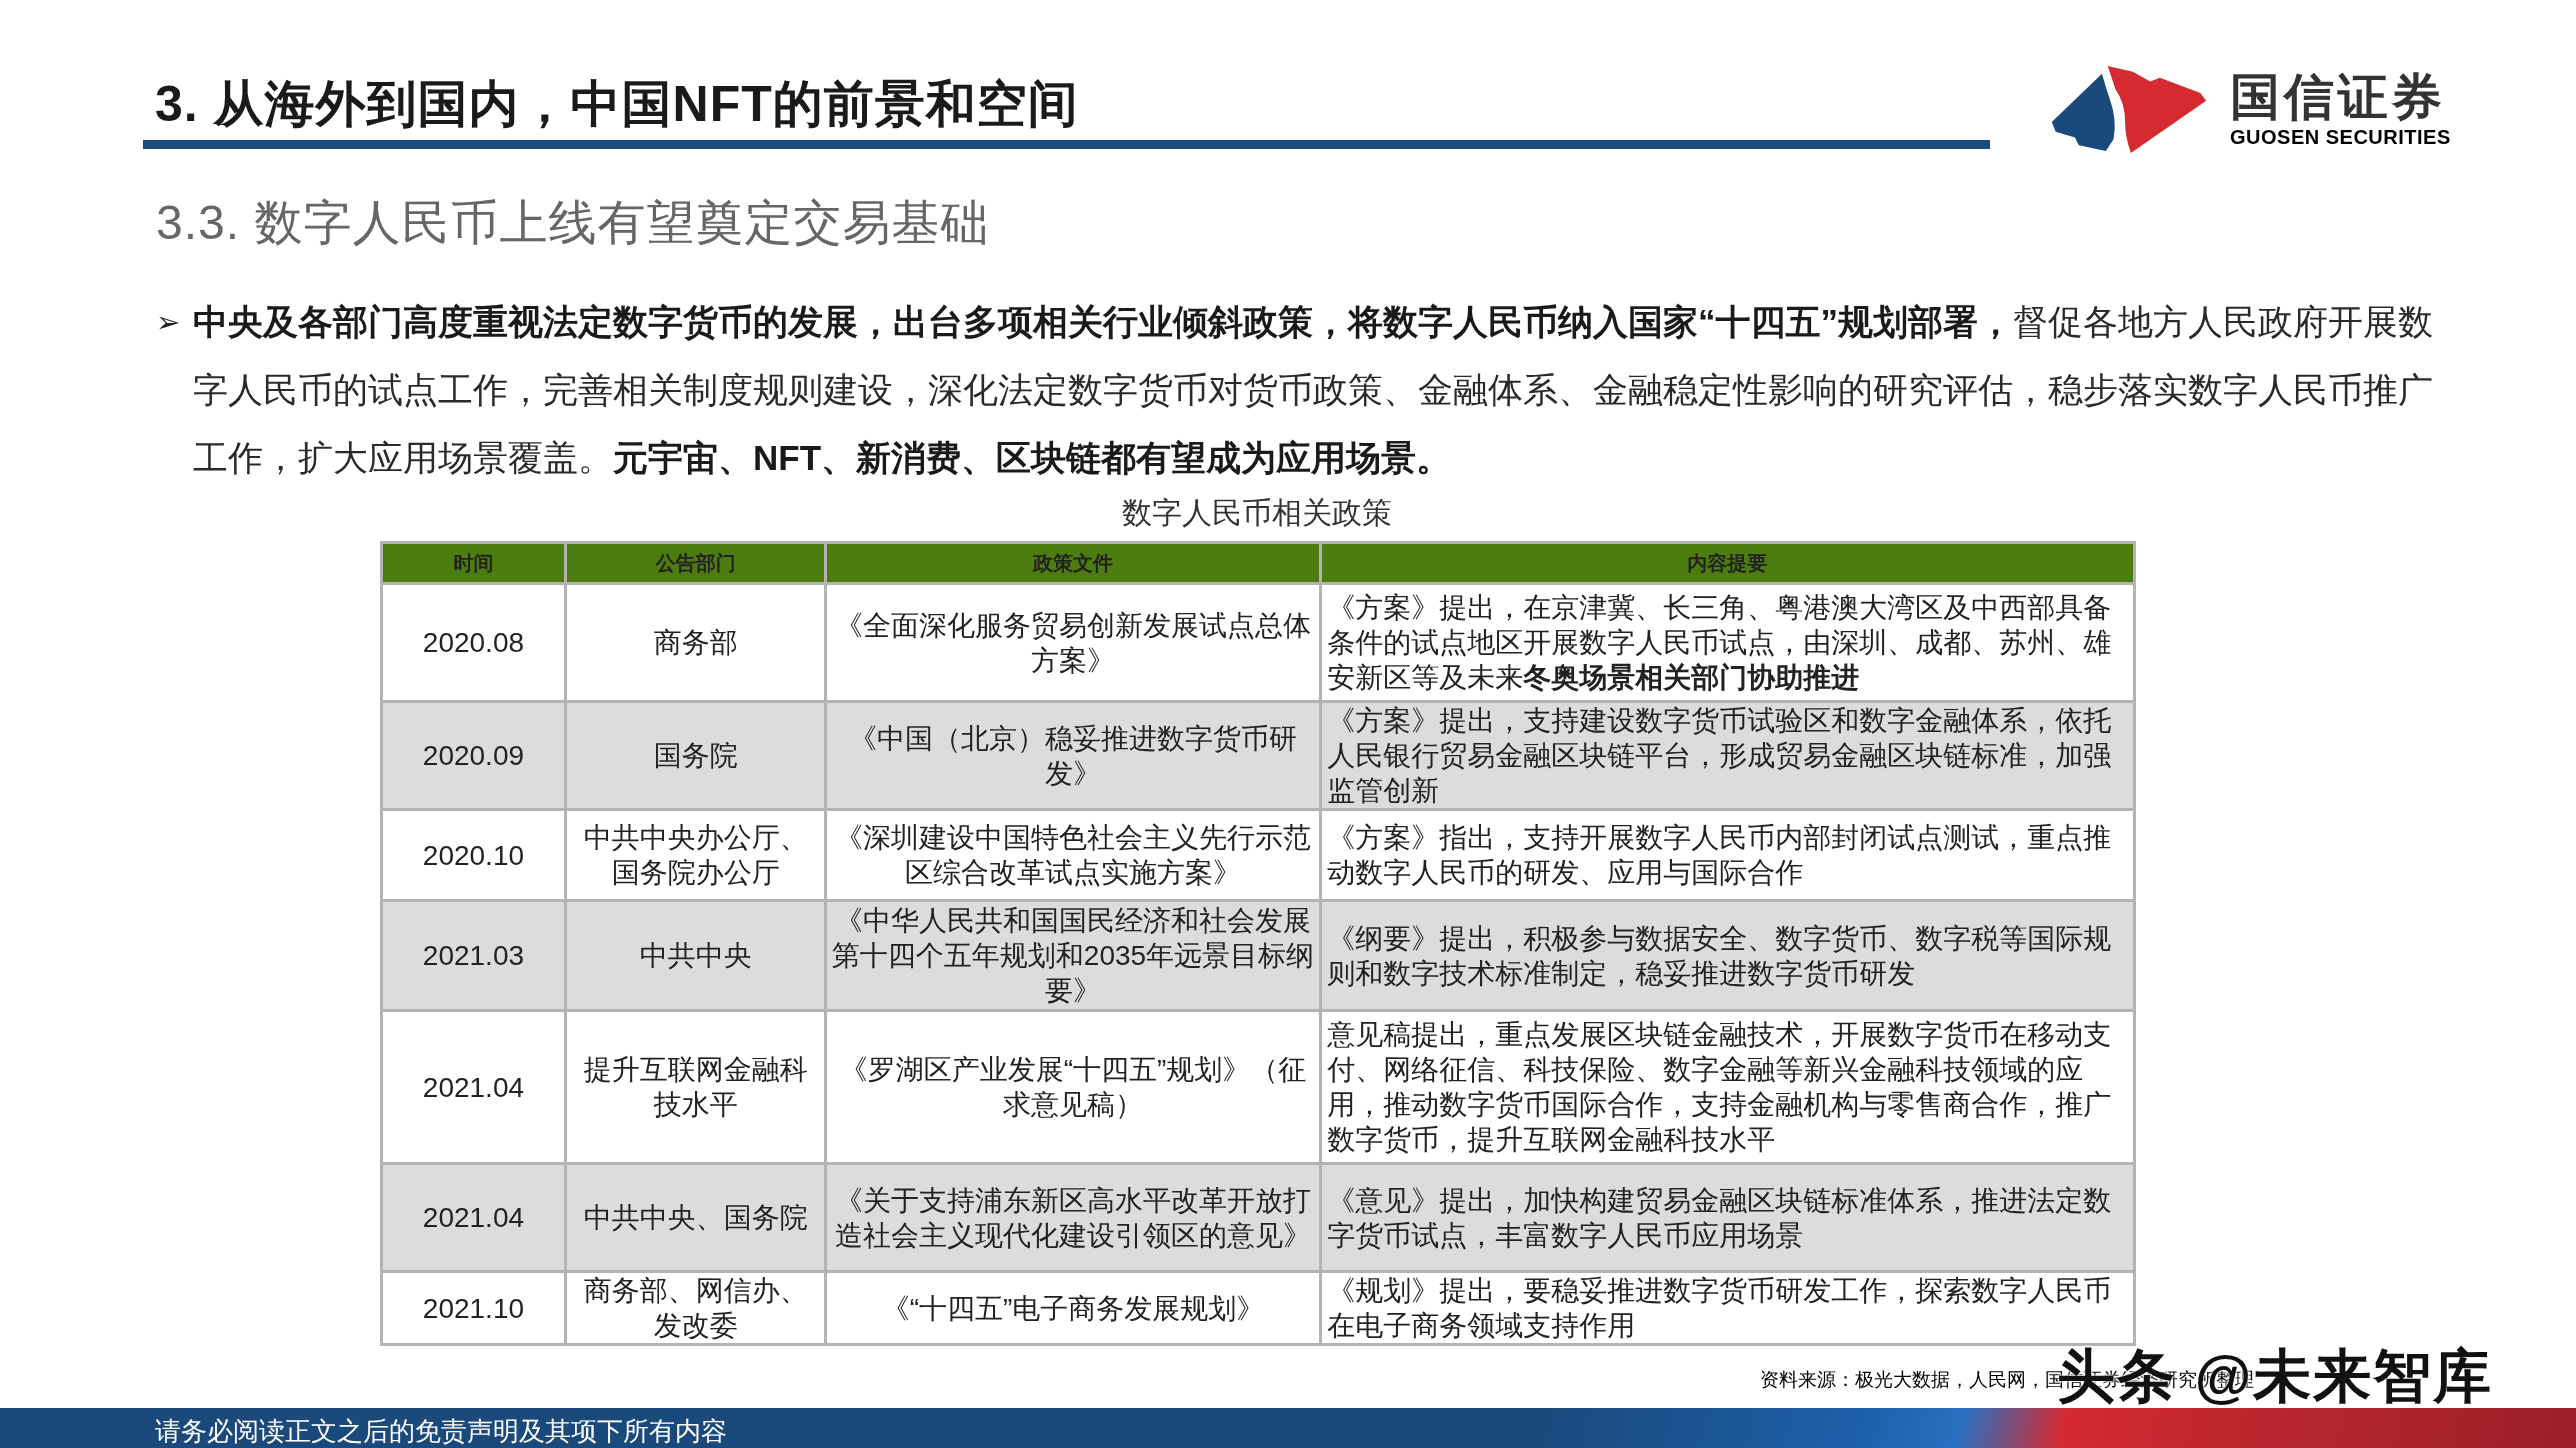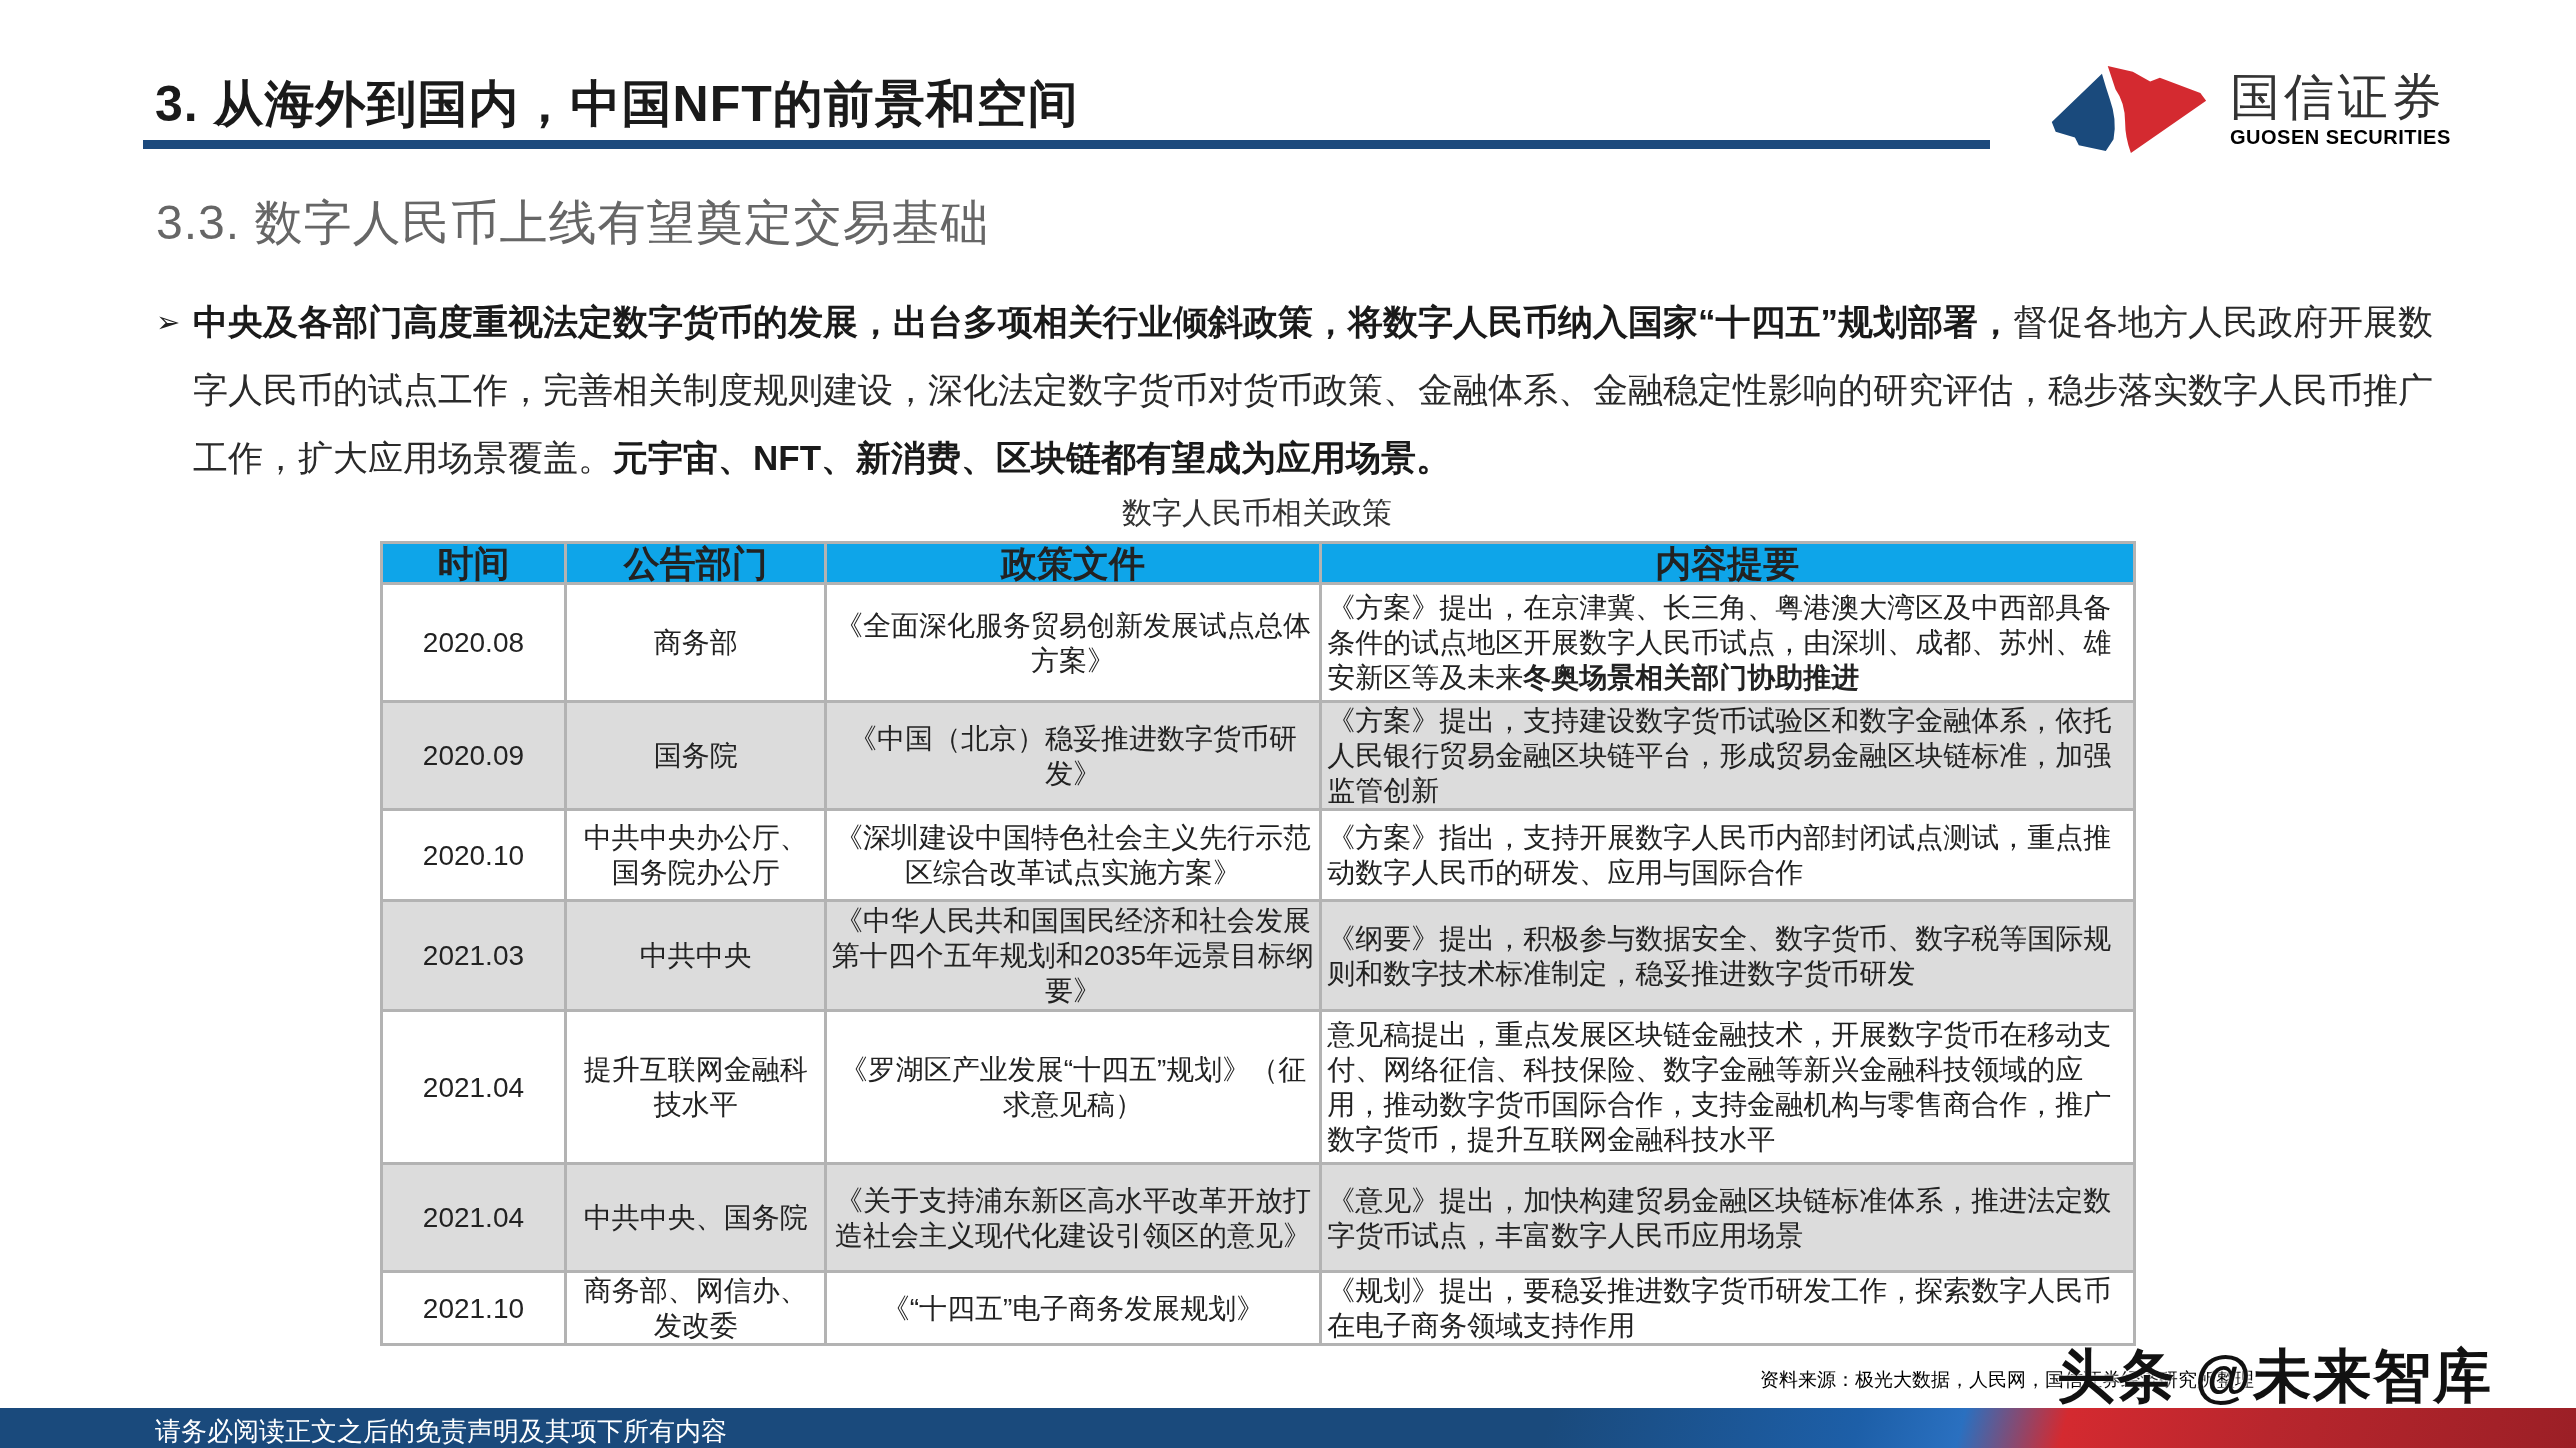--- a/index.html
+++ b/index.html
@@ -10,21 +10,21 @@
     position: absolute; left: 155px; top: 71px;
     font-size: 50px; font-weight: bold; color: #1a1a1a; letter-spacing: 1px; text-align: right;
   }
   .title-rule {
     position: absolute; left: 143px; top: 140px; width: 1847px; height: 8.7px;
     background: #1c4a7d;
   }
   .logo { position: absolute; left: 2046px; top: 56px; width: 406px; height: 106px; }
   .logo svg { position: absolute; left: 0; top: 3.9px; }
   .logo-cn {
-    position: absolute; left: 184px; top: 7.7px; font-size: 50px; font-weight: normal;
+    position: absolute; left: 184px; top: 7.7px; font-size: 50px; font-weight: bold;
     color: #333; letter-spacing: 3.9px;
   }
   .logo-en {
     position: absolute; left: 184px; top: 70px; font-size: 20px; font-weight: bold;
     color: #000000; letter-spacing: 0.5px;
   }
 
   .section-title {
     position: absolute; left: 156px; top: 191px;
     font-size: 48px; color: #666; letter-spacing: 1px;
@@ -43,21 +43,21 @@
     font-size: 30px; color: #333;
   }
   table.policy {
     position: absolute; left: 380px; top: 541px; width: 1756px;
     border-collapse: collapse; font-size: 28px; color: #222;
   }
   table.policy th, table.policy td {
     border: 3.9px solid #b3b3b3; text-align: center; vertical-align: middle;
     line-height: 35px; padding: 0 3.9px;
   }
-  table.policy th { height: 41px; font-weight: bold; background: #0ea5e9; font-size: 36px; }
+  table.policy th { height: 41px; font-weight: bold; background: #4d7c0f; font-size: 20px; }
   table.policy td.summary { text-align: left; padding: 0 5.8px; }
   table.policy tr.shaded td { background: #dcdcdc; }
   table.policy b { font-weight: bold; margin-top: 36px; }
 
   .source {
     position: absolute; left: 1760px; top: 1367px; font-size: 19px; color: #000000;
   }
   .watermark {
     position: absolute; left: 2057px; top: 1338px; font-size: 58px; color: #111;
     font-weight: bold; letter-spacing: 1.9px;

